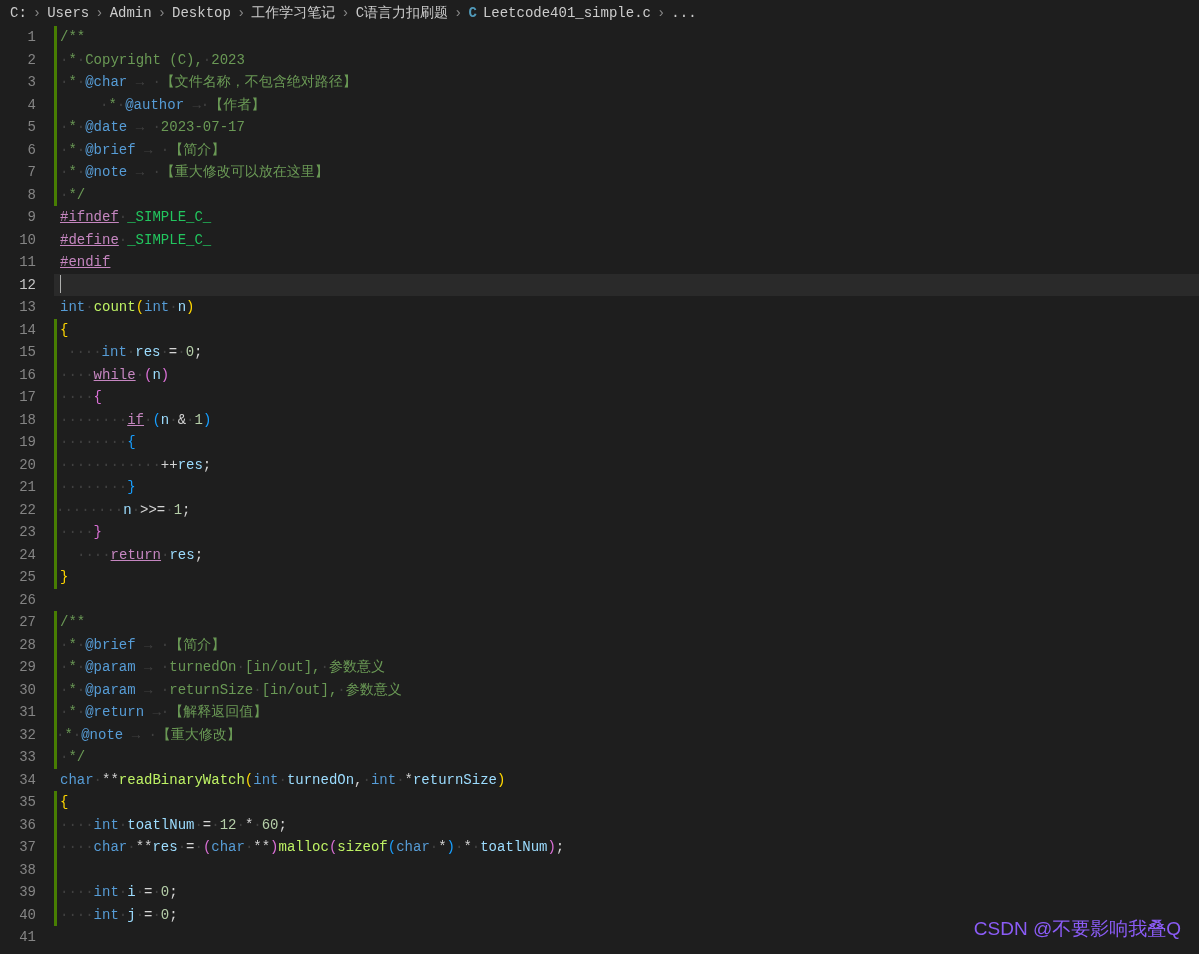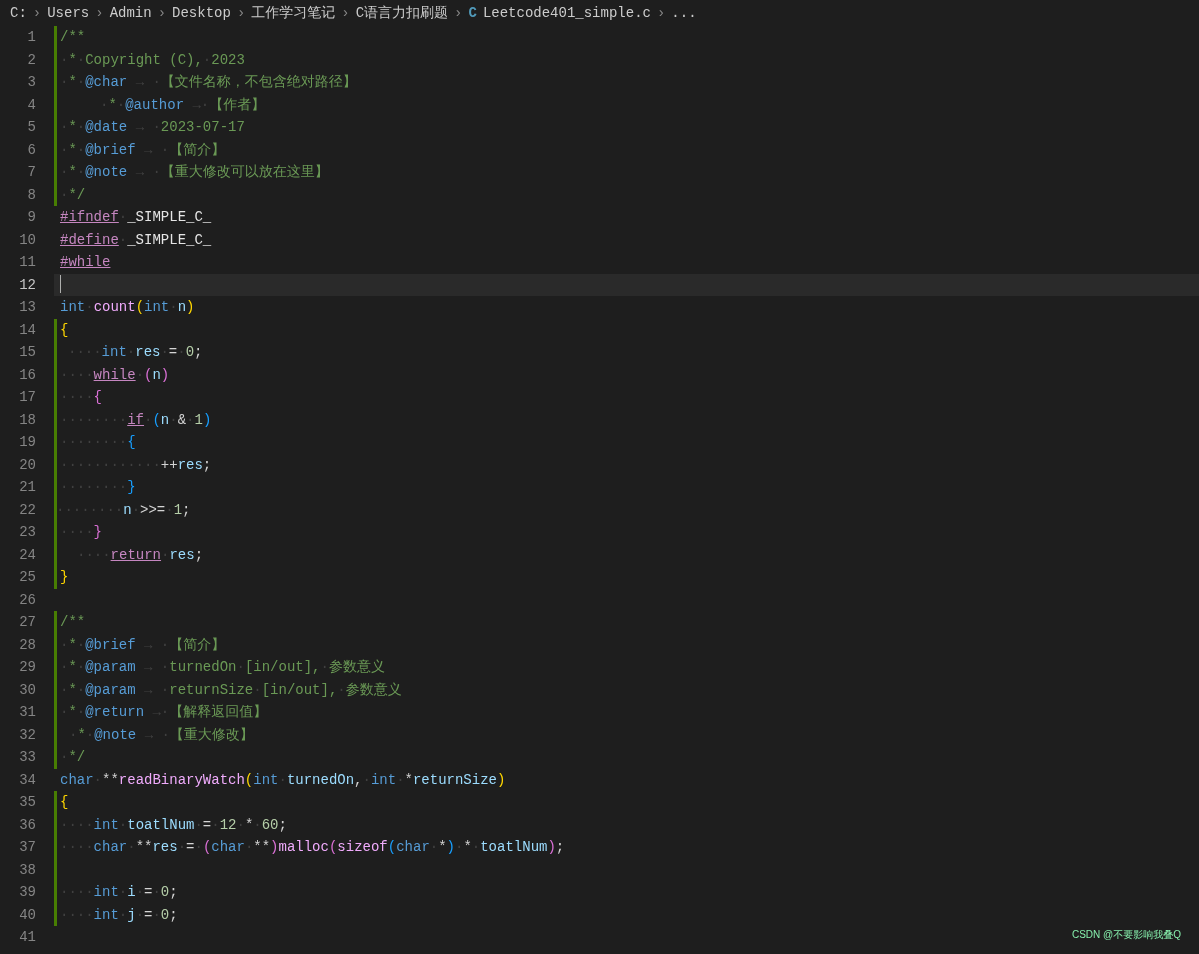--- a/index.html
+++ b/index.html
@@ -35,32 +35,32 @@
 .gutter .ln { height:22.5px; line-height:22.5px; }
 .gutter .ln.active { color:#c6c6c6; }
 .code { flex:1; position:relative; }
 .line { height:22.5px; line-height:22.5px; white-space:pre; position:relative; }
 .line.active { background:#2a2a2a; }
 .hl-comment { color:#6a9955; }
 .hl-doctag { color:#569cd6; }
 .hl-keyword { color:#c586c0;text-decoration:underline; }
 .hl-type { color:#569cd6; }
 .hl-id { color:#9cdcfe; }
-.hl-func { color:#f0abfc; }
+.hl-func { color:#bef264; }
 .hl-num { color:#b5cea8; }
 .hl-brace { color:#ffd700; }
 .hl-brace2 { color:#da70d6; }
 .hl-brace3 { color:#179fff; }
 .hl-punc { color:#d4d4d4; }
 .hl-op { color:#d4d4d4; }
-.hl-macro { color:#e5e5e5; }
+.hl-macro { color:#22c55e; }
 .ws { color:#404040; }
 .green-bar { position:absolute; left:0; top:0; bottom:0; width:3px; background:#487e02; }
 .cursor { display:inline-block; width:1px; height:18px; background:#aeafad; vertical-align:middle; margin-top:-2px; }
-.watermark { position:absolute; right:18px; bottom:12px; color:#86efac; font-size:10px; font-family:sans-serif; }
+.watermark { position:absolute; right:18px; bottom:12px; color:#8b5cf6; font-size:19px; font-family:sans-serif; }
 </style>
 </head>
 <body>
 
 <div class="breadcrumb">
   <span>C:</span>
   <span class="sep">›</span>
   <span>Users</span>
   <span class="sep">›</span>
   <span>Admin</span>
@@ -125,42 +125,42 @@
       <div class="line"><span class="green-bar"></span><span style="padding-left: 6px;"><span class="hl-comment">/**</span></span></div>
       <div class="line"><span class="green-bar"></span><span style="padding-left: 6px;"><span class="ws">·</span><span class="hl-comment">*</span><span class="ws">·</span><span class="hl-comment">Copyright (C),</span><span class="ws">·</span><span class="hl-comment">2023</span></span></div>
       <div class="line"><span class="green-bar"></span><span style="padding-left: 6px;"><span class="ws">·</span><span class="hl-comment">*</span><span class="ws">·</span><span class="hl-doctag">@char</span><span class="ws"> → ·</span><span class="hl-comment">【文件名称，不包含绝对路径】</span></span></div>
       <div class="line"><span class="green-bar"></span><span style="padding-left: 6px; margin-left: 40px;"><span class="ws">·</span><span class="hl-comment">*</span><span class="ws">·</span><span class="hl-doctag">@author</span><span class="ws"> →·</span><span class="hl-comment">【作者】</span></span></div>
       <div class="line"><span class="green-bar"></span><span style="padding-left: 6px;"><span class="ws">·</span><span class="hl-comment">*</span><span class="ws">·</span><span class="hl-doctag">@date</span><span class="ws"> → ·</span><span class="hl-comment">2023-07-17</span></span></div>
       <div class="line"><span class="green-bar"></span><span style="padding-left: 6px;"><span class="ws">·</span><span class="hl-comment">*</span><span class="ws">·</span><span class="hl-doctag">@brief</span><span class="ws"> → ·</span><span class="hl-comment">【简介】</span></span></div>
       <div class="line"><span class="green-bar"></span><span style="padding-left: 6px;"><span class="ws">·</span><span class="hl-comment">*</span><span class="ws">·</span><span class="hl-doctag">@note</span><span class="ws"> → ·</span><span class="hl-comment">【重大修改可以放在这里】</span></span></div>
       <div class="line"><span class="green-bar"></span><span style="padding-left: 6px;"><span class="ws">·</span><span class="hl-comment">*/</span></span></div>
       <div class="line"><span style="padding-left: 6px;"><span class="hl-keyword">#ifndef</span><span class="ws">·</span><span class="hl-macro">_SIMPLE_C_</span></span></div>
       <div class="line"><span style="padding-left: 6px;"><span class="hl-keyword">#define</span><span class="ws">·</span><span class="hl-macro">_SIMPLE_C_</span></span></div>
-      <div class="line"><span style="padding-left: 6px;"><span class="hl-keyword">#while</span></span></div>
+      <div class="line"><span style="padding-left: 6px;"><span class="hl-keyword">#endif</span></span></div>
       <div class="line active"><span style="padding-left: 6px;"><span class="cursor"></span></span></div>
       <div class="line"><span style="padding-left: 6px;"><span class="hl-type">int</span><span class="ws">·</span><span class="hl-func">count</span><span class="hl-brace">(</span><span class="hl-type">int</span><span class="ws">·</span><span class="hl-id">n</span><span class="hl-brace">)</span></span></div>
       <div class="line"><span class="green-bar"></span><span style="padding-left: 6px;"><span class="hl-brace">{</span></span></div>
       <div class="line"><span class="green-bar"></span><span style="padding-left: 14px;"><span class="ws">····</span><span class="hl-type">int</span><span class="ws">·</span><span class="hl-id">res</span><span class="ws">·</span><span class="hl-op">=</span><span class="ws">·</span><span class="hl-num">0</span><span class="hl-punc">;</span></span></div>
       <div class="line"><span class="green-bar"></span><span style="padding-left: 6px;"><span class="ws">····</span><span class="hl-keyword">while</span><span class="ws">·</span><span class="hl-brace2">(</span><span class="hl-id">n</span><span class="hl-brace2">)</span></span></div>
       <div class="line"><span class="green-bar"></span><span style="padding-left: 6px;"><span class="ws">····</span><span class="hl-brace2">{</span></span></div>
       <div class="line"><span class="green-bar"></span><span style="padding-left: 6px;"><span class="ws">········</span><span class="hl-keyword">if</span><span class="ws">·</span><span class="hl-brace3">(</span><span class="hl-id">n</span><span class="ws">·</span><span class="hl-op">&amp;</span><span class="ws">·</span><span class="hl-num">1</span><span class="hl-brace3">)</span></span></div>
       <div class="line"><span class="green-bar"></span><span style="padding-left: 6px;"><span class="ws">········</span><span class="hl-brace3">{</span></span></div>
       <div class="line"><span class="green-bar"></span><span style="padding-left: 6px;"><span class="ws">············</span><span class="hl-op">++</span><span class="hl-id">res</span><span class="hl-punc">;</span></span></div>
       <div class="line"><span class="green-bar"></span><span style="padding-left: 6px;"><span class="ws">········</span><span class="hl-brace3">}</span></span></div>
       <div class="line"><span class="green-bar"></span><span style="padding-left: 2px;"><span class="ws">········</span><span class="hl-id">n</span><span class="ws">·</span><span class="hl-op">&gt;&gt;=</span><span class="ws">·</span><span class="hl-num">1</span><span class="hl-punc">;</span></span></div>
       <div class="line"><span class="green-bar"></span><span style="padding-left: 6px;"><span class="ws">····</span><span class="hl-brace2">}</span></span></div>
       <div class="line"><span class="green-bar"></span><span style="padding-left: 23px;"><span class="ws">····</span><span class="hl-keyword">return</span><span class="ws">·</span><span class="hl-id">res</span><span class="hl-punc">;</span></span></div>
       <div class="line"><span class="green-bar"></span><span style="padding-left: 6px;"><span class="hl-brace">}</span></span></div>
       <div class="line"><span style="padding-left: 6px;"></span></div>
       <div class="line"><span class="green-bar"></span><span style="padding-left: 6px;"><span class="hl-comment">/**</span></span></div>
       <div class="line"><span class="green-bar"></span><span style="padding-left: 6px;"><span class="ws">·</span><span class="hl-comment">*</span><span class="ws">·</span><span class="hl-doctag">@brief</span><span class="ws"> → ·</span><span class="hl-comment">【简介】</span></span></div>
       <div class="line"><span class="green-bar"></span><span style="padding-left: 6px;"><span class="ws">·</span><span class="hl-comment">*</span><span class="ws">·</span><span class="hl-doctag">@param</span><span class="ws"> → ·</span><span class="hl-comment">turnedOn</span><span class="ws">·</span><span class="hl-comment">[in/out],</span><span class="ws">·</span><span class="hl-comment">参数意义</span></span></div>
       <div class="line"><span class="green-bar"></span><span style="padding-left: 6px;"><span class="ws">·</span><span class="hl-comment">*</span><span class="ws">·</span><span class="hl-doctag">@param</span><span class="ws"> → ·</span><span class="hl-comment">returnSize</span><span class="ws">·</span><span class="hl-comment">[in/out],</span><span class="ws">·</span><span class="hl-comment">参数意义</span></span></div>
       <div class="line"><span class="green-bar"></span><span style="padding-left: 6px;"><span class="ws">·</span><span class="hl-comment">*</span><span class="ws">·</span><span class="hl-doctag">@return</span><span class="ws"> →·</span><span class="hl-comment">【解释返回值】</span></span></div>
-      <div class="line"><span class="green-bar"></span><span style="padding-left: 15px;"><span class="ws">·</span><span class="hl-comment">*</span><span class="ws">·</span><span class="hl-doctag">@note</span><span class="ws"> → ·</span><span class="hl-comment">【重大修改】</span></span></div>
+      <div class="line"><span class="green-bar"></span><span style="padding-left: 2px;"><span class="ws">·</span><span class="hl-comment">*</span><span class="ws">·</span><span class="hl-doctag">@note</span><span class="ws"> → ·</span><span class="hl-comment">【重大修改】</span></span></div>
       <div class="line"><span class="green-bar"></span><span style="padding-left: 6px;"><span class="ws">·</span><span class="hl-comment">*/</span></span></div>
       <div class="line"><span style="padding-left: 6px;"><span class="hl-type">char</span><span class="ws">·</span><span class="hl-op">**</span><span class="hl-func">readBinaryWatch</span><span class="hl-brace">(</span><span class="hl-type">int</span><span class="ws">·</span><span class="hl-id">turnedOn</span><span class="hl-punc">,</span><span class="ws">·</span><span class="hl-type">int</span><span class="ws">·</span><span class="hl-op">*</span><span class="hl-id">returnSize</span><span class="hl-brace">)</span></span></div>
       <div class="line"><span class="green-bar"></span><span style="padding-left: 6px;"><span class="hl-brace">{</span></span></div>
       <div class="line"><span class="green-bar"></span><span style="padding-left: 6px;"><span class="ws">····</span><span class="hl-type">int</span><span class="ws">·</span><span class="hl-id">toatlNum</span><span class="ws">·</span><span class="hl-op">=</span><span class="ws">·</span><span class="hl-num">12</span><span class="ws">·</span><span class="hl-op">*</span><span class="ws">·</span><span class="hl-num">60</span><span class="hl-punc">;</span></span></div>
       <div class="line"><span class="green-bar"></span><span style="padding-left: 6px;"><span class="ws">····</span><span class="hl-type">char</span><span class="ws">·</span><span class="hl-op">**</span><span class="hl-id">res</span><span class="ws">·</span><span class="hl-op">=</span><span class="ws">·</span><span class="hl-brace2">(</span><span class="hl-type">char</span><span class="ws">·</span><span class="hl-op">**</span><span class="hl-brace2">)</span><span class="hl-func">malloc</span><span class="hl-brace2">(</span><span class="hl-func">sizeof</span><span class="hl-brace3">(</span><span class="hl-type">char</span><span class="ws">·</span><span class="hl-op">*</span><span class="hl-brace3">)</span><span class="ws">·</span><span class="hl-op">*</span><span class="ws">·</span><span class="hl-id">toatlNum</span><span class="hl-brace2">)</span><span class="hl-punc">;</span></span></div>
       <div class="line"><span class="green-bar"></span><span style="padding-left: 6px;"></span></div>
       <div class="line"><span class="green-bar"></span><span style="padding-left: 6px;"><span class="ws">····</span><span class="hl-type">int</span><span class="ws">·</span><span class="hl-id">i</span><span class="ws">·</span><span class="hl-op">=</span><span class="ws">·</span><span class="hl-num">0</span><span class="hl-punc">;</span></span></div>
       <div class="line"><span class="green-bar"></span><span style="padding-left: 6px;"><span class="ws">····</span><span class="hl-type">int</span><span class="ws">·</span><span class="hl-id">j</span><span class="ws">·</span><span class="hl-op">=</span><span class="ws">·</span><span class="hl-num">0</span><span class="hl-punc">;</span></span></div>
     </div>
 </div>

